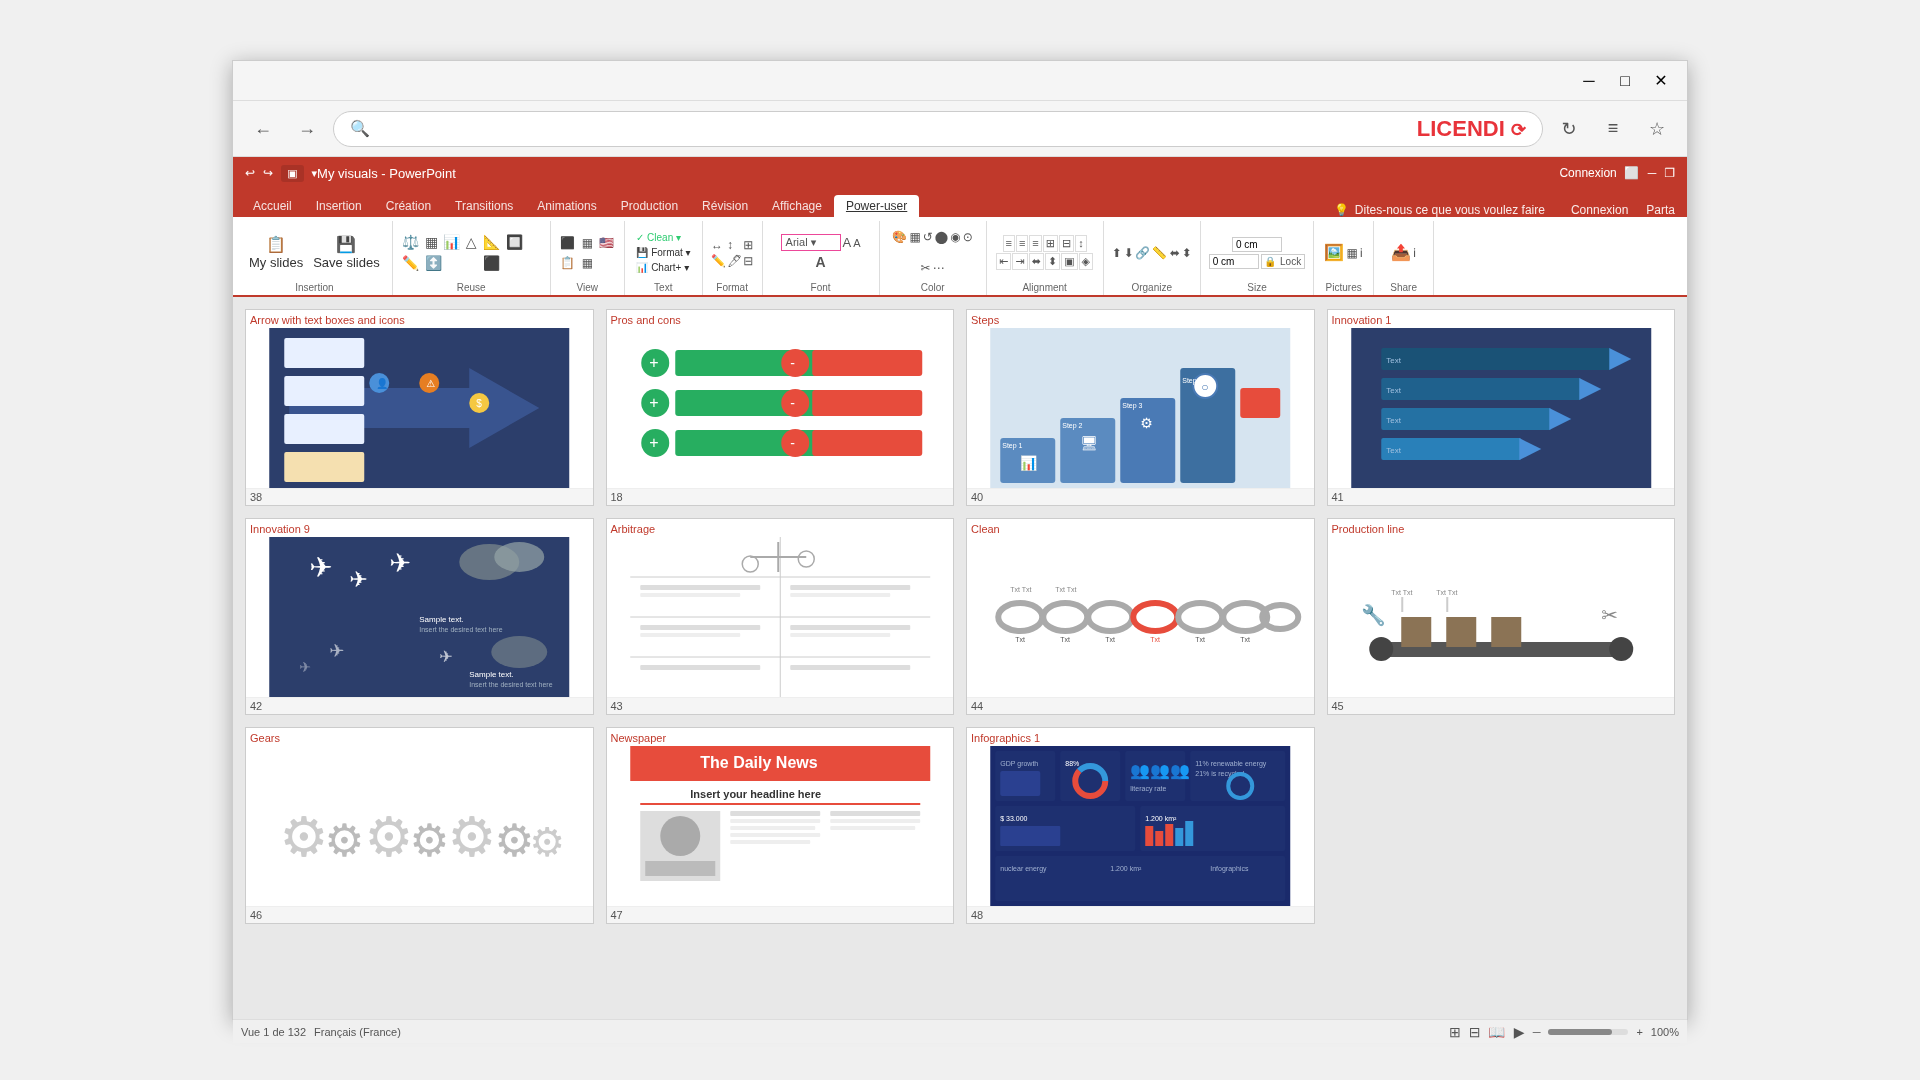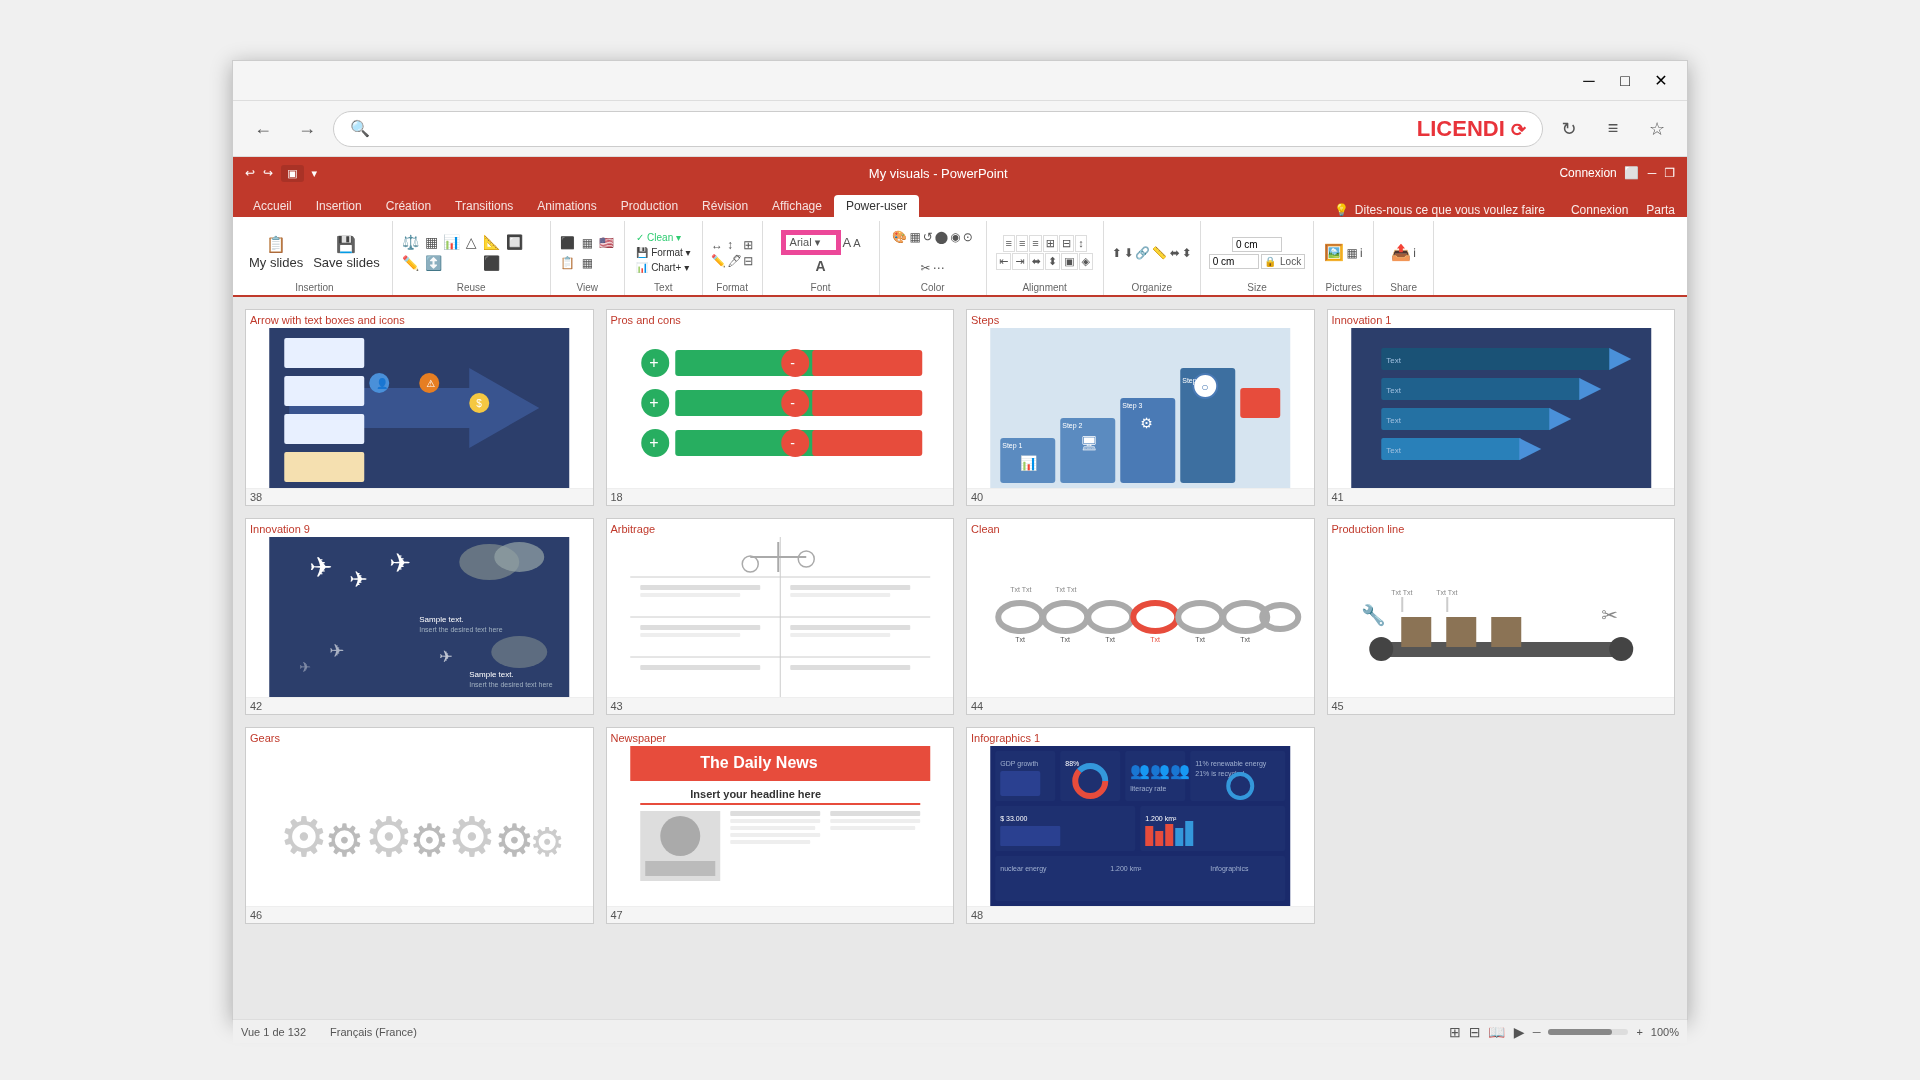--- a/index.html
+++ b/index.html
@@ -13,25 +13,25 @@
     .browser-toolbar { height: 56px; background: #f5f5f5; border-bottom: 1px solid #ddd; display: flex; align-items: center; padding: 0 12px; gap: 8px; }
     .nav-btn { width: 36px; height: 36px; border-radius: 50%; border: none; background: none; cursor: pointer; font-size: 18px; color: #555; display: flex; align-items: center; justify-content: center; }
     .address-bar { flex: 1; height: 36px; border: 1px solid #ccc; border-radius: 20px; display: flex; align-items: center; padding: 0 16px; gap: 8px; background: white; }
     .address-bar input { flex: 1; border: none; outline: none; font-size: 14px; }
     .search-icon-char { color: #888; font-size: 16px; }
     .toolbar-action-btn { width: 36px; height: 36px; border: none; background: none; cursor: pointer; font-size: 18px; color: #555; display: flex; align-items: center; justify-content: center; border-radius: 4px; }
 
     
     .ppt-window { width: 100%; height: calc(100% - 96px); background: white; position: relative; }
     .ppt-titlebar { height: 32px; background: #c0392b; display: flex; align-items: center; padding: 0 12px; color: white; font-size: 13px; }
-    .ppt-title { flex: 1; text-align: center; }
+    .ppt-title { flex: 1; }
 
     .ppt-ribbon-tabs { height: 28px; background: #c0392b; display: flex; align-items: flex-end; padding-left: 8px; }
     .ribbon-tab { padding: 4px 12px; font-size: 12px; cursor: pointer; border-radius: 4px 4px 0 0; color: rgba(255,255,255,0.85); }
-    .ribbon-tab.active { background: white; color: #333; }
+    .ribbon-tab.active { background: white; color: #333; text-decoration: underline; }
 
     .ppt-ribbon { height: 80px; background: white; border-bottom: 2px solid #c0392b; display: flex; align-items: stretch; padding: 4px 4px 0 4px; gap: 0; overflow: hidden; }
     .ribbon-group { display: flex; flex-direction: column; align-items: center; justify-content: space-between; padding: 2px 8px 0 8px; border-right: 1px solid #ddd; font-size: 10px; color: #555; min-width: 60px; }
     .ribbon-group-content { display: flex; gap: 2px; align-items: center; flex-wrap: wrap; justify-content: center; flex: 1; }
     .ribbon-group-label { font-size: 10px; color: #666; padding-bottom: 2px; }
     .ribbon-btn { display: flex; flex-direction: column; align-items: center; justify-content: center; padding: 2px 4px; cursor: pointer; border-radius: 3px; font-size: 10px; gap: 1px; color: #333; }
     .ribbon-icon { font-size: 16px; }
     .ribbon-label { font-size: 13px; white-space: nowrap; }
     .ribbon-row { display: flex; gap: 2px; align-items: center; }
     .ribbon-btn-sm { padding: 1px 3px; cursor: pointer; border-radius: 2px; font-size: 10px; color: #333; display: flex; align-items: center; gap: 2px; }
@@ -40,21 +40,21 @@
     .ppt-content { display: flex; height: calc(100% - 140px); }
     .slides-panel { flex: 1; background: #e8e8e8; padding: 8px; overflow-y: auto; }
     .slides-grid { display: grid; grid-template-columns: repeat(4, 1fr); gap: 12px; padding: 4px; }
 
     .slide-item { background: white; border: 1px solid #ccc; cursor: pointer; position: relative; }
     .slide-thumb { width: 100%; height: 160px; overflow: hidden; position: relative; }
     .slide-number { font-size: 11px; color: #555; padding: 2px 4px; background: #f5f5f5; border-top: 1px solid #eee; }
     .slide-title { font-size: 11px; color: #c0392b; padding: 4px 4px 2px 4px; font-weight: 500; }
 
     
-    .ppt-statusbar { height: 24px; background: #f0f0f0; border-top: 1px solid #ddd; display: flex; align-items: center; padding: 0 8px; font-size: 11px; color: #555; gap: 24px; }
+    .ppt-statusbar { height: 24px; background: #f0f0f0; border-top: 1px solid #ddd; display: flex; align-items: center; padding: 0 8px; font-size: 11px; color: #555; gap: 8px; }
 
     
     .slide-svg { width: 100%; height: 100%; }
   </style>
 </head>
 <body>
 
 <div class="browser-frame">
 
   <div class="browser-titlebar">
@@ -187,21 +187,21 @@
             <span style="font-size:12px;cursor:pointer;">⊞</span>
             <span style="font-size:12px;cursor:pointer;">⊟</span>
           </div>
         </div>
         <div class="ribbon-group-label">Format</div>
       </div>
 
       <div class="ribbon-group">
         <div class="ribbon-group-content" style="flex-direction:column;gap:2px;min-width:100px;">
           <div style="display:flex;gap:2px;align-items:center;">
-            <div style="border:5px solid #ec4899;padding:1px 4px;font-size:11px;min-width:60px;cursor:pointer;">Arial ▾</div>
+            <div style="border:1px solid #ec4899;padding:1px 4px;font-size:11px;min-width:60px;cursor:pointer;">Arial ▾</div>
             <span style="font-size:13px;cursor:pointer;">A</span>
             <span style="font-size:11px;cursor:pointer;">A</span>
           </div>
           <div style="display:flex;gap:2px;align-items:center;">
             <span style="font-size:14px;font-weight:bold;cursor:pointer;padding:1px 3px;">A</span>
           </div>
         </div>
         <div class="ribbon-group-label">Font</div>
       </div>
 

